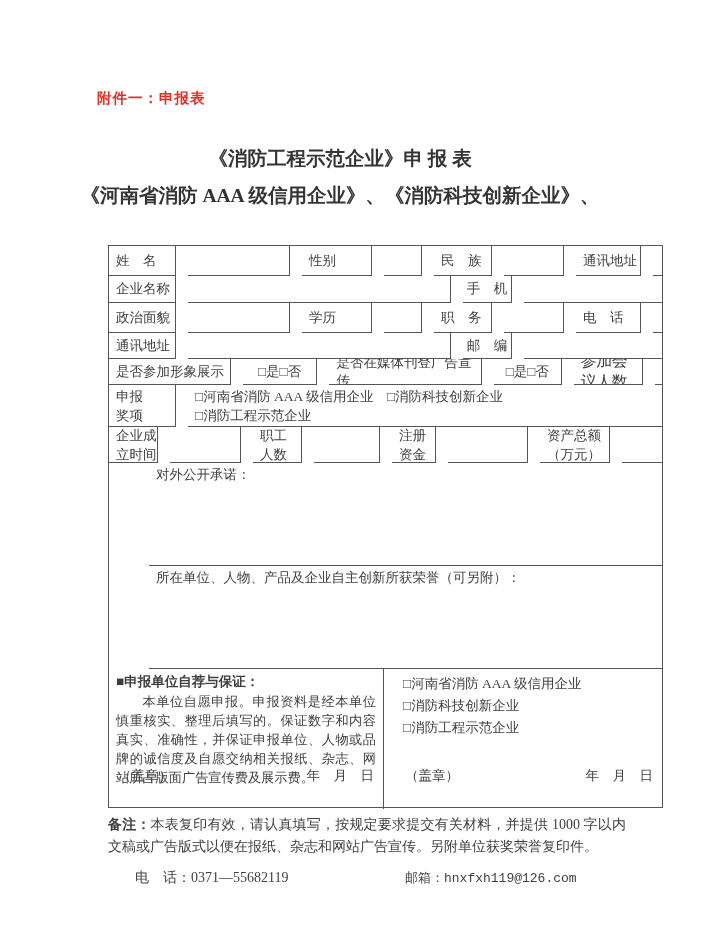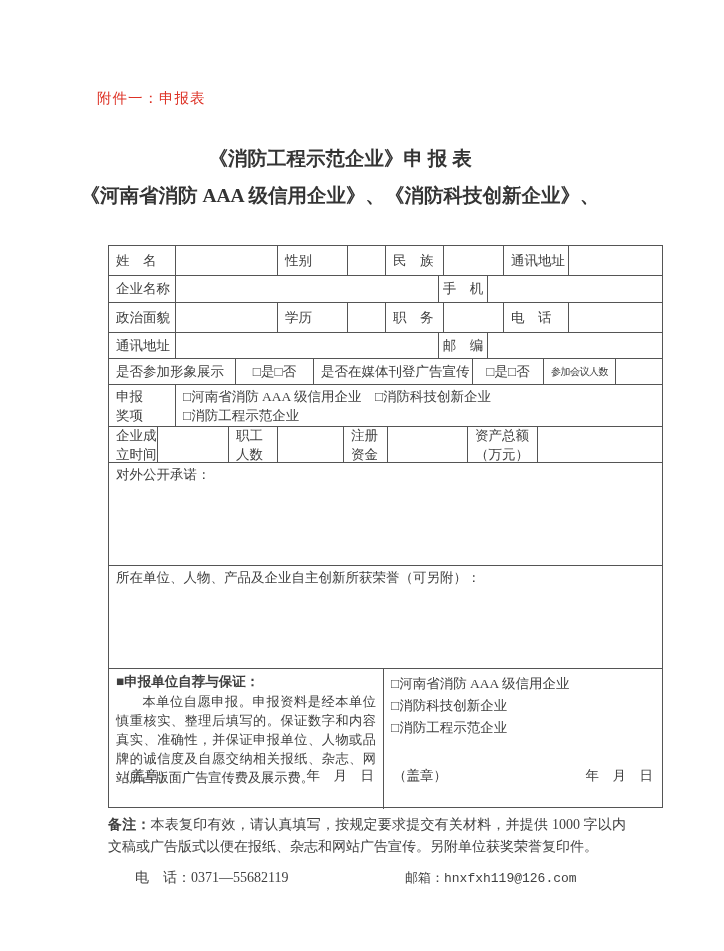--- a/index.html
+++ b/index.html
@@ -16,54 +16,54 @@
   .page{
     position:relative;
     width:724px;height:951px;
     background:#ffffff;
     color:var(--ink);
     overflow:hidden;
   }
   .attachment{
     position:absolute;left:97px;top:89px;
     color:var(--accent-red);
-    font-weight:normal;font-size:14.5px;letter-spacing:1px;
+    font-weight:bold;font-size:14.5px;letter-spacing:1px;
   }
   .title{
     position:absolute;left:20px;top:140px;width:640px;
     text-align:center;
     font-weight:bold;font-size:19.5px;
     line-height:37px;
     color:#343434;
   }
   
   .tbl{
     position:absolute;left:108px;top:245px;
     width:555px;height:563px;
     border:1px solid var(--line);
     box-sizing:border-box;
     font-size:13.5px;
   }
-  .row{display:flex;width:100%;box-sizing:border-box;}
+  .row{display:flex;width:100%;box-sizing:border-box;gap:12px;}
   .cell{
     box-sizing:border-box;
     border-right:1px solid var(--line);
     border-bottom:1px solid var(--line);
     display:flex;align-items:center;
     padding:0 0 0 7px;
     overflow:hidden;
     position:relative;
   }
   .row .cell:last-child{border-right:none;}
   .row:last-child .cell{border-bottom:none;}
   .cell.center{justify-content:center;padding:0;}
-  .cell.top{align-items:flex-start;padding-top:3px;}
+  .cell.top{align-items:flex-start;padding-top:3px;margin-left:40px;}
   .cell.grow{flex:1 1 auto;}
   .pre{white-space:pre-line;line-height:19px;}
-  .small{font-size:10px;letter-spacing:-0.5px;}
+  .small{font-size:16px;letter-spacing:-0.5px;}
   
   .boxcell{display:block;padding:3px 7px;}
   .boxhead{font-weight:bold;line-height:20px;}
   .boxbody{
     margin:0;text-indent:2em;text-align:justify;
     font-size:13.2px;line-height:19px;
   }
   .boxopts{white-space:pre-line;line-height:22px;margin-top:1px;}
   .sealline{
     position:absolute;left:9px;right:9px;bottom:24px;

